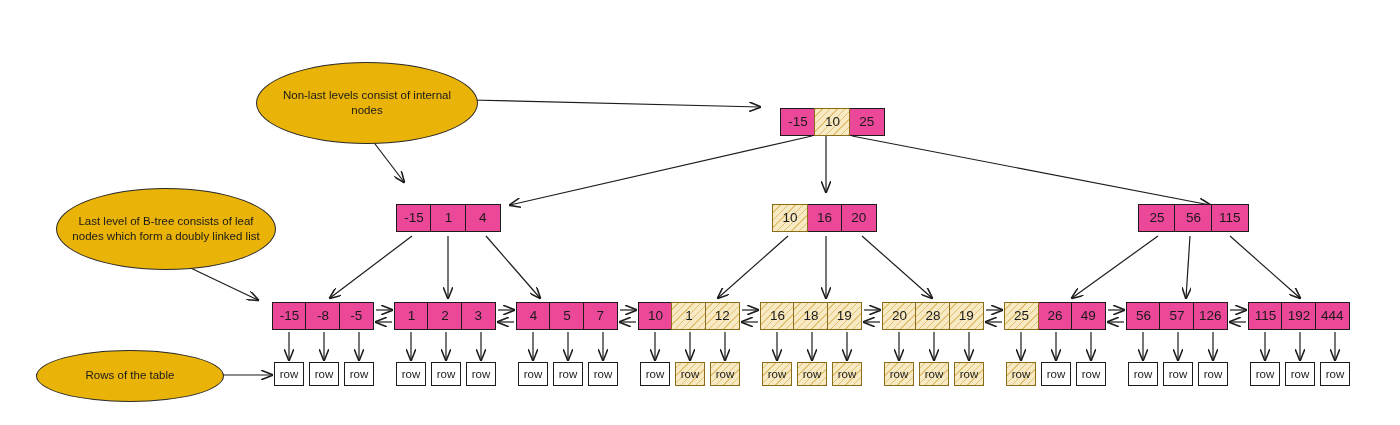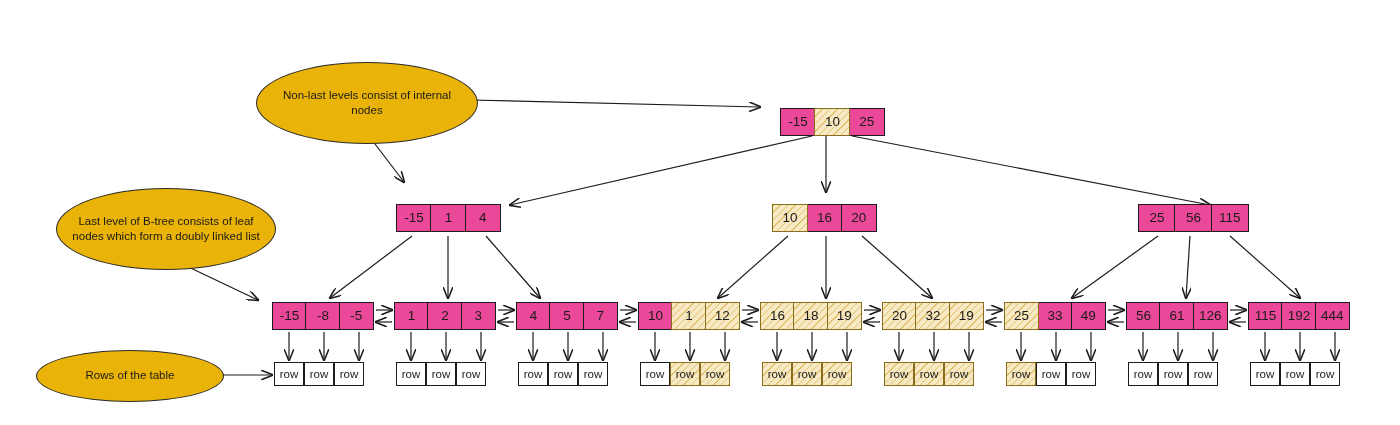--- a/index.html
+++ b/index.html
@@ -65,20 +65,21 @@
 
   
   .rowgroup{position:absolute;display:flex;}
   .rowbox{
     box-sizing:border-box;
     width:30px;height:24px;
     border:1.6px solid #1c1c1c;
     background:#fff;
     font-size:11.5px;
     display:flex;align-items:center;justify-content:center;
+    margin-right:5px;
     position:relative;
   }
   .rowbox.hl{
     background:#f7e9c3;
     background-image:repeating-linear-gradient(
         -45deg,
         rgba(208,160,42,.55) 0px,
         rgba(208,160,42,.55) 1.1px,
         rgba(247,233,195,0) 1.1px,
         rgba(247,233,195,0) 5.2px);
@@ -294,43 +295,43 @@
         </div>
         <div class="cell hl">
           <span>19</span>
         </div>
       </div>
       <div class="node leaf" style="left: 882px; top: 302px;">
         <div class="cell hl">
           <span>20</span>
         </div>
         <div class="cell hl">
-          <span>32</span>
+          <span>28</span>
         </div>
         <div class="cell hl">
           <span>19</span>
         </div>
       </div>
       <div class="node leaf" style="left: 1004px; top: 302px;">
         <div class="cell hl">
           <span>25</span>
         </div>
         <div class="cell">
-          <span>33</span>
+          <span>26</span>
         </div>
         <div class="cell">
           <span>49</span>
         </div>
       </div>
       <div class="node leaf" style="left: 1126px; top: 302px;">
         <div class="cell">
           <span>56</span>
         </div>
         <div class="cell">
-          <span>61</span>
+          <span>57</span>
         </div>
         <div class="cell">
           <span>126</span>
         </div>
       </div>
       <div class="node leaf" style="left: 1248px; top: 302px;">
         <div class="cell">
           <span>115</span>
         </div>
         <div class="cell">

